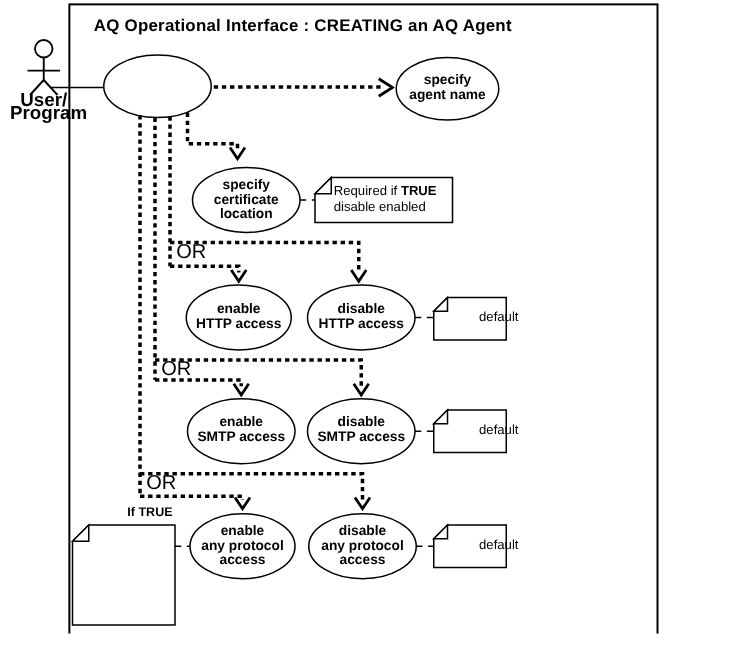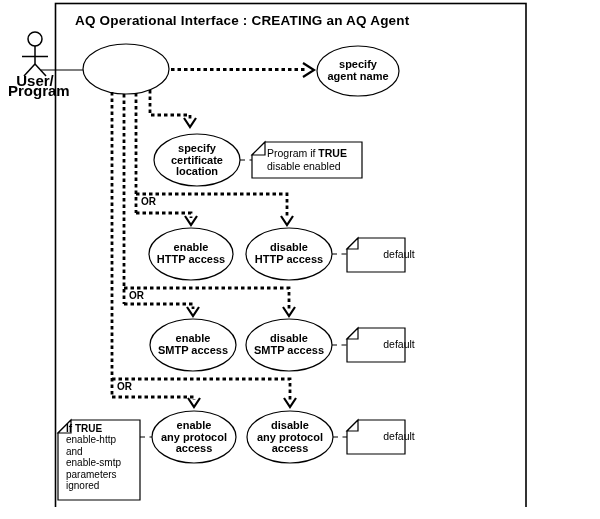--- a/index.html
+++ b/index.html
@@ -5,21 +5,21 @@
   html,body{margin:0;padding:0;background:#ffffff;}
   #stage{
     position:relative;width:600px;height:507px;background:#ffffff;
     font-family:"Liberation Sans","DejaVu Sans",sans-serif;color:#000;
     overflow:hidden;
   }
   #shapes{position:absolute;left:0;top:0;}
   .txt{position:absolute;white-space:pre-line;}
   .title{font-size:13.5px;font-weight:bold;letter-spacing:.2px;white-space:nowrap;}
   .uc{width:92px;text-align:center;font-size:11px;font-weight:bold;line-height:11.5px;}
-  .or{font-size:10px;font-weight:bold;line-height:11px;}
+  .or{font-size:16px;font-weight:normal;line-height:11px;}
   .actor-label{width:54px;text-align:center;font-size:15px;font-weight:bold;line-height:10px;}
   .note-default{width:58px;text-align:center;font-size:10.5px;line-height:11px;margin-left:23px;}
   .note-req{width:100px;font-size:10.5px;line-height:12.5px;}
   .note-iftrue{width:72px;font-size:10px;line-height:11.4px;}
   .kw{font-weight:bold;}
 </style>
 </head>
 <body>
 
 <div id="stage">
@@ -118,25 +118,21 @@
 any protocol
 access</div>
   <div class="txt uc" style="left:244px;top:420px;">disable
 any protocol
 access</div>
 
   <div class="txt or" style="left:141px;top:196px;">OR</div>
   <div class="txt or" style="left:129px;top:290px;">OR</div>
   <div class="txt or" style="left:117px;top:381px;">OR</div>
 
-  <div class="txt note-req" style="left:267px;top:147px;"><span>Program if </span><span class="kw">TRUE</span><br><span>disable enabled</span></div>
+  <div class="txt note-req" style="left:267px;top:147px;"><span>Required if </span><span class="kw">TRUE</span><br><span>disable enabled</span></div>
 
   <div class="txt note-default" style="left:347px;top:249px;">default</div>
   <div class="txt note-default" style="left:347px;top:339px;">default</div>
   <div class="txt note-default" style="left:347px;top:431px;">default</div>
 
-  <div class="txt note-iftrue" style="left:66px;top:423px;"><span class="kw">If TRUE</span><br><span>enable-http
-and
-enable-smtp
-parameters
-ignored</span></div>
+  <div class="txt note-iftrue" style="left:66px;top:405px;text-align:right;"><span class="kw">If TRUE</span><br></div>
 
 </div>
 
 </body></html>

